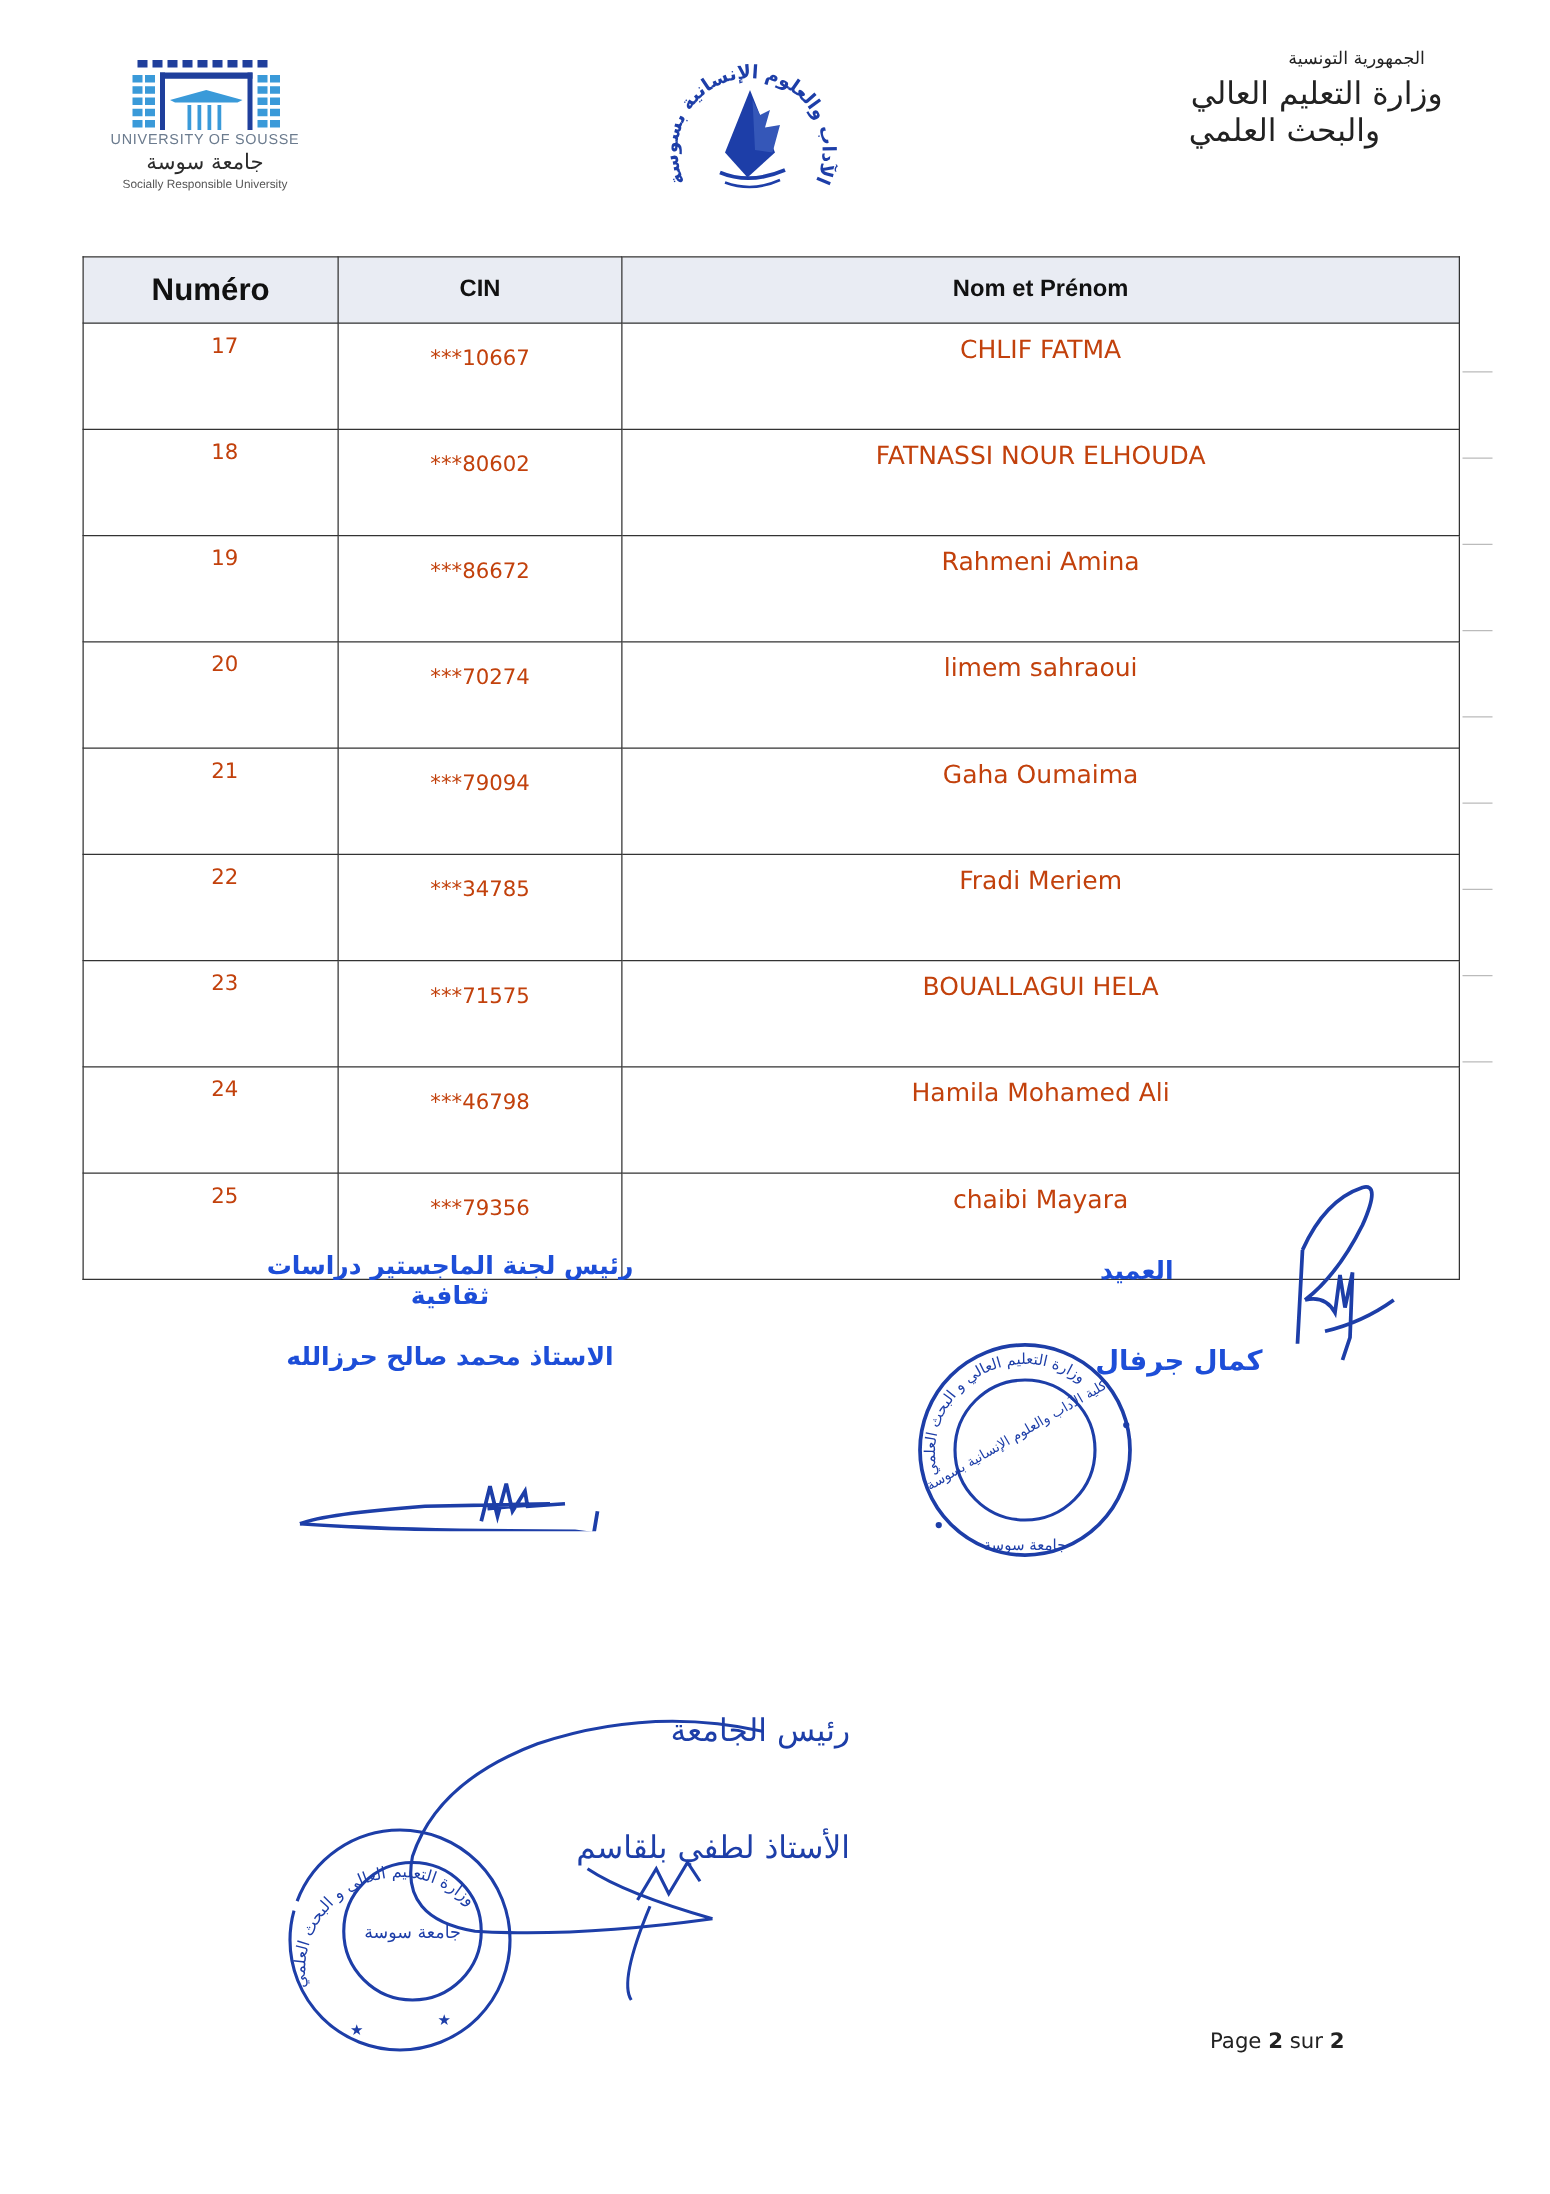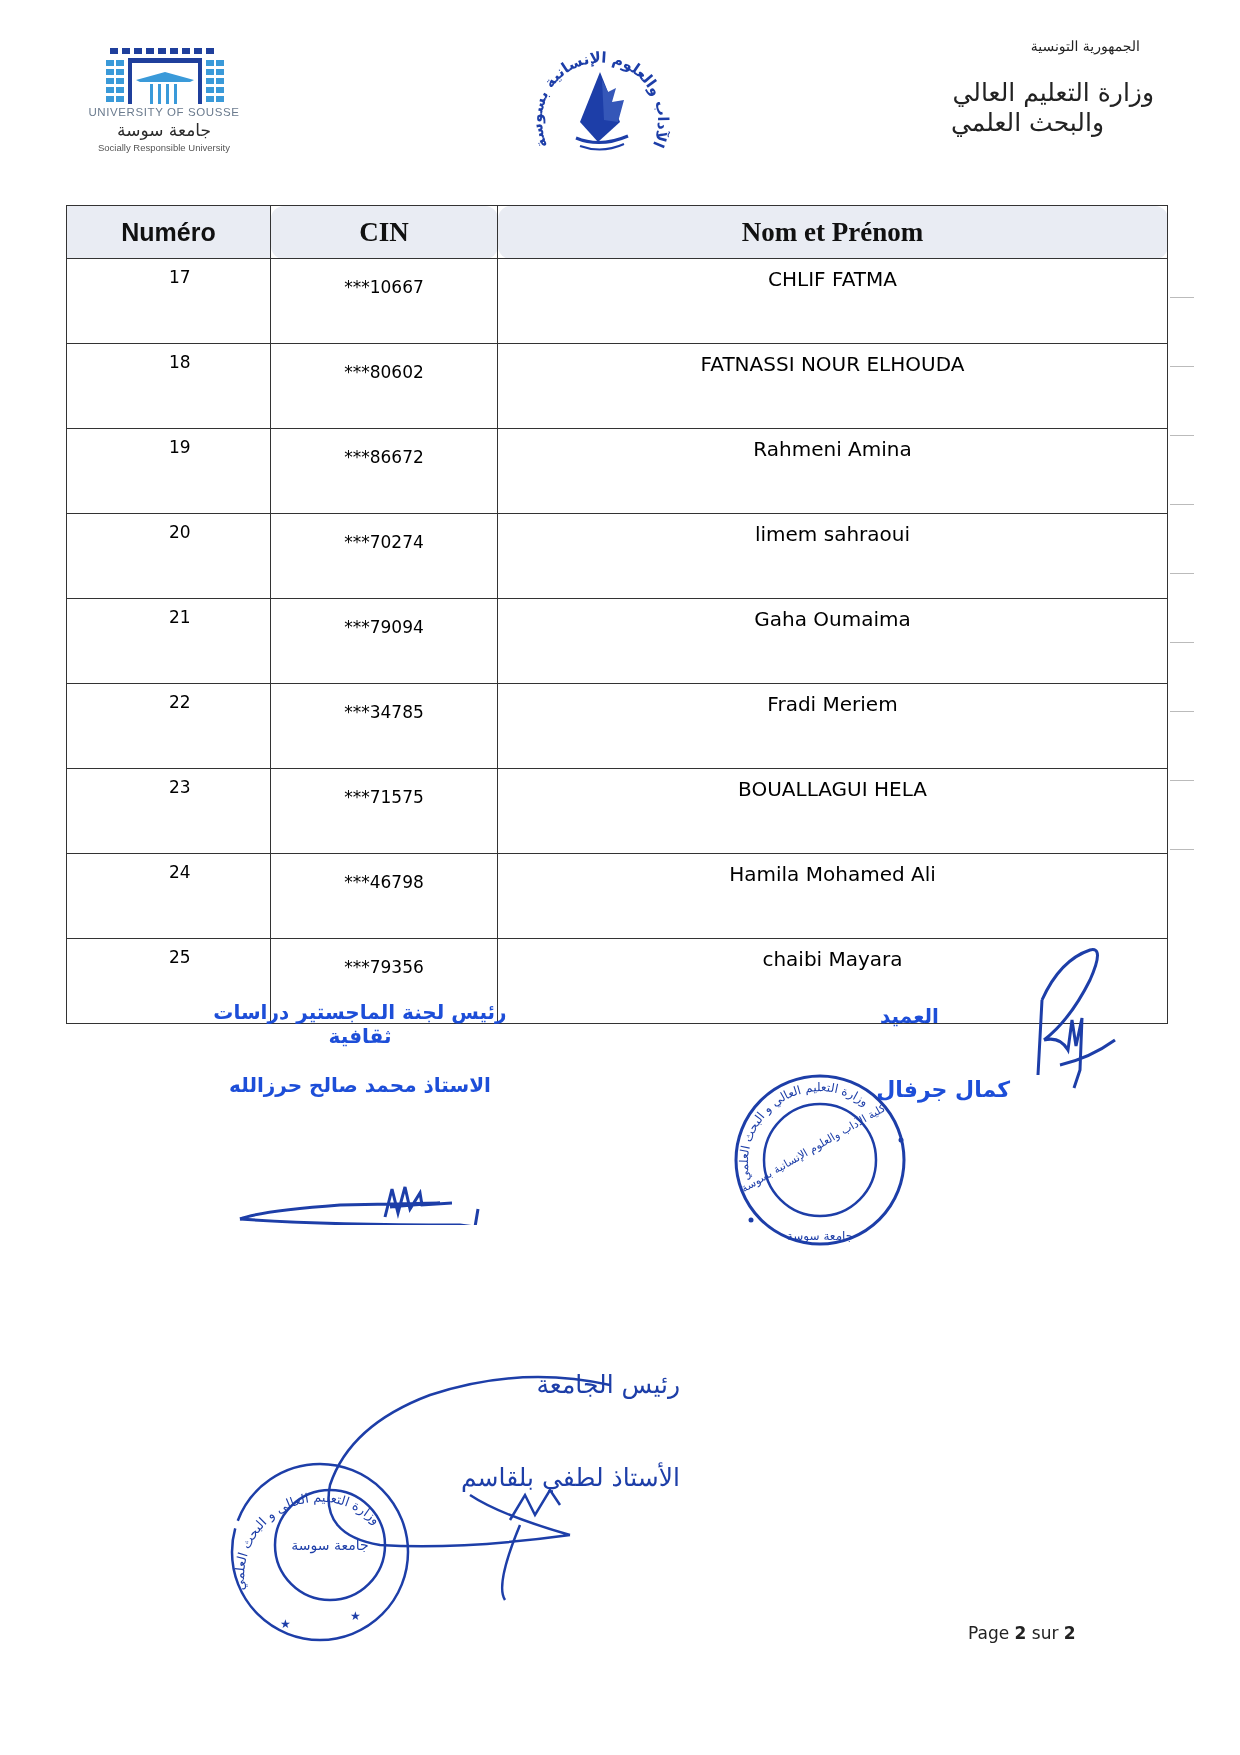--- a/index.html
+++ b/index.html
@@ -9,32 +9,32 @@
   
   #uni-logo { left: 84px; top: 44px; width: 160px; height: 112px; }
   #uni-logo .bldg { position: absolute; left: 18px; top: 4px; width: 124px; height: 58px; }
   #uni-logo .name-en { position: absolute; left: 0; top: 62px; width: 160px; text-align: center; font-size: 11.5px; letter-spacing: 0.6px; color: #6b7b8e; font-family: "Liberation Sans", sans-serif; }
   #uni-logo .name-ar { position: absolute; left: 0; top: 76px; width: 160px; text-align: center; font-size: 17px; color: #2b2b2b; font-family: "DejaVu Sans", sans-serif; direction: rtl; }
   #uni-logo .tagline { position: absolute; left: 0; top: 98px; width: 160px; text-align: center; font-size: 9.5px; color: #555; }
 
   #faculty-logo { left: 520px; top: 30px; width: 160px; height: 160px; }
 
   #ministry { right: 86px; top: 38px; width: 260px; text-align: right; direction: rtl; font-family: "DejaVu Serif", serif; color: #222; }
-  #ministry .rep { font-size: 14px; margin-bottom: 24px; padding-right: 14px; }
+  #ministry .rep { font-size: 14px; margin-bottom: 5px; padding-right: 14px; }
   #ministry .min1 { font-size: 25px; line-height: 30px; }
   #ministry .min2 { font-size: 25px; line-height: 30px; padding-right: 50px; }
 
   
   #students-table { left: 66px; top: 205px; width: 1102px; border-collapse: collapse; }
   #students-table th, #students-table td { border: 1.6px solid #333; padding: 0; text-align: center; }
   #students-table thead th { background: #e9ecf3; height: 52px; vertical-align: middle; }
   #students-table th.c-num { font-family: "Liberation Sans", sans-serif; font-size: 25px; font-weight: bold; width: 203px; }
-  #students-table th.c-cin, #students-table th.c-name { font-family: Liberation Serif, serif; font-size: 27px; font-weight: bold; border-radius: 13px; }
+  #students-table th.c-cin, #students-table th.c-name { font-family: Liberation Sans, sans-serif; font-size: 19px; font-weight: bold; }
   #students-table th.c-cin { width: 226px; }
-  #students-table tbody td { height: 66px; vertical-align: top; text-align: center; font-family: "DejaVu Sans", sans-serif; font-size: 17px; color: #000000; }
+  #students-table tbody td { height: 66px; vertical-align: top; text-align: center; font-family: "DejaVu Sans", sans-serif; font-size: 17px; color: #c2410c; }
   #students-table tbody td.num { padding-top: 8px; text-align: left; padding-left: 102px; }
   #students-table tbody td.cin { padding-top: 18px; }
   #students-table tbody td.name { padding-top: 8px; font-size: 20px; }
 
   
   .ar { direction: rtl; font-family: "DejaVu Sans", sans-serif; font-weight: bold; color: #1d4ed8; }
   #committee-title { left: 180px; top: 1000px; width: 360px; text-align: center; font-size: 20px; }
   #committee-name { left: 200px; top: 1073px; width: 320px; text-align: center; font-size: 20px; }
   #dean-title { left: 880px; top: 1004px; width: 110px; text-align: left; font-size: 20px; }
   #dean-name { left: 870px; top: 1077px; width: 140px; text-align: right; font-size: 22px; }

